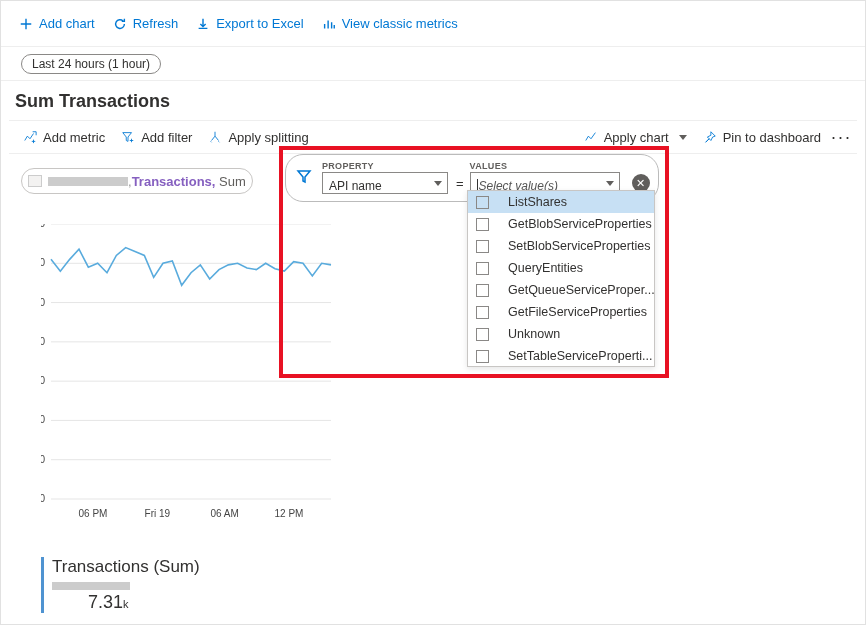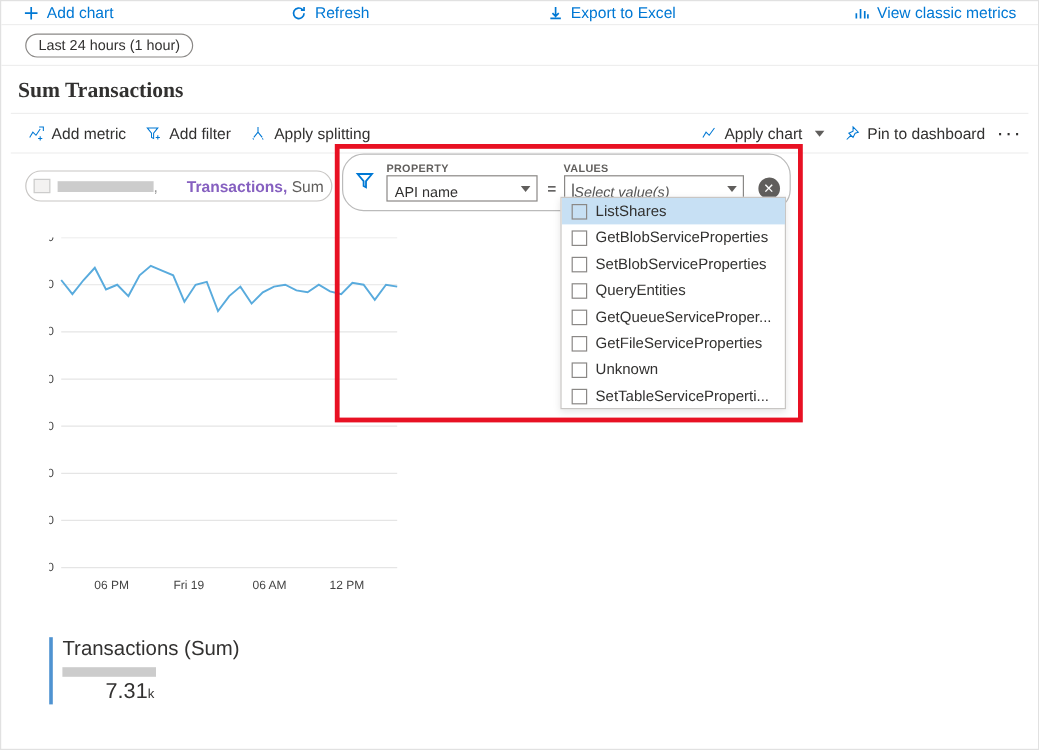--- a/index.html
+++ b/index.html
@@ -9,32 +9,32 @@
     color: #323130;
     width: 866px;
     height: 625px;
     border: 1px solid #e1e1e1;
     background: #fff;
     overflow: hidden;
     position: relative;
   }
 
   
-  .toolbar { display: flex; align-items: center; height: 20px; padding: 0 10px; border-bottom: 1px solid #eee; gap: 2px; justify-content: space-between; }
+  .toolbar { display: flex; align-items: center; height: 46px; padding: 0 10px; border-bottom: 1px solid #eee; gap: 2px; }
   .tbtn { display: flex; align-items: center; gap: 6px; padding: 4px 8px; color: #0078d4; cursor: pointer; font-size: 13px; }
   .tbtn .ic { width: 14px; height: 14px; display: inline-flex; align-items: center; justify-content: center; }
   .tbtn svg { stroke: #0078d4; fill: none; stroke-width: 1.6; }
 
   
   .subbar { height: 34px; display: flex; align-items: center; padding: 0 20px; border-bottom: 1px solid #eee; }
   .pill { border: 1px solid #8a8886; border-radius: 11px; padding: 2px 10px; font-size: 12px; color: #323130; cursor: pointer; }
 
   
   .section { padding: 10px 14px 4px 14px; }
-  .title { font-size: 18px; font-weight: 600; color: #323130; margin-bottom: 4px; font-family: Liberation Serif, serif; }
+  .title { font-size: 18px; font-weight: 600; color: #323130; margin-bottom: 4px; }
 
   
   .actionbar { display: flex; align-items: center; height: 34px; padding: 0 4px 0 6px; margin: 0 8px; border-top: 1px solid #eee; border-bottom: 1px solid #eee; }
   .abtn { display: flex; align-items: center; gap: 6px; padding: 4px 8px; color: #323130; cursor: pointer; font-size: 13px; }
   .abtn .ic, .abtn svg { width: 14px; height: 14px; stroke: #0078d4; fill: none; }
   .spacer { flex: 1; }
   .more { width: 24px; text-align: center; font-size: 18px; letter-spacing: 1px; color: #323130; cursor: pointer; }
   .chev { display:inline-block; width:0;height:0;border-left:4px solid transparent;border-right:4px solid transparent;border-top:5px solid #605e5c; margin-left:4px; vertical-align: middle;}
 
   
@@ -42,21 +42,21 @@
 
   .legendpill {
     position: absolute; left: 20px; top: 14px;
     display: flex; align-items: center;
     border: 1px solid #c8c6c4; border-radius: 14px;
     padding: 3px 6px 3px 6px; height: 26px;
     background: #fff;
   }
   .legendpill .swatch { width: 14px; height: 12px; background: #f3f2f1; border: 1px solid #ccc; margin-right: 6px; }
   .legendpill .gray { display:inline-block; width: 80px; height: 9px; background: #ccc; }
-  .legendpill .txt1 { color:#8660c0; font-weight:600;margin-left:24px; }
+  .legendpill .txt1 { color:#8660c0; font-weight:600; }
   .legendpill .txt2 { color:#605e5c; }
   .legendclose { margin-left: 6px; width:18px;height:18px;border-radius:50%;background:#605e5c;color:#fff;display:flex;align-items:center;justify-content:center;font-size:11px;cursor:pointer;}
 
   
   .filtergroup {
     position: absolute; left: 284px; top: 0px;
     display: flex; align-items: center;
     border: 1px solid #bbb; border-radius: 18px;
     padding: 6px 8px 8px 10px;
     background: #fff;
@@ -77,21 +77,21 @@
   .redbox { position:absolute; border: 4px solid #e81123; pointer-events:none; z-index: 2; }
 
   
   .dropdown {
     position: absolute; top: 36px; left: 466px;
     width: 188px; border:1px solid #c8c6c4; background:#fff;
     z-index: 6;
     box-shadow: 0 2px 6px rgba(0,0,0,.1);
   }
   .dropdown .ddwrap { max-height: 175px; overflow-y: auto; }
-  .dditem { display:flex; align-items:center; padding: 4px 8px; font-size: 12.5px; gap:7px; cursor:pointer;}
+  .dditem { display:flex; align-items:center; padding: 4px 8px; font-size: 12.5px; gap:19px; cursor:pointer;}
   .dditem.hl { background: #c7e0f4; }
   .ck { width:13px;height:13px;border:1px solid #8a8886;flex:none; }
   .dropdown::-webkit-scrollbar { width: 14px; }
 
   
   .plot { position: absolute; left: 40px; right: 20px; top: 70px; height: 305px; }
 
   
   .metric { position:absolute; left: 40px; bottom: 6px; border-left: 3px solid #4f93d1; padding-left: 8px; }
   .metric .mt { font-size: 17px; color:#323130; }

